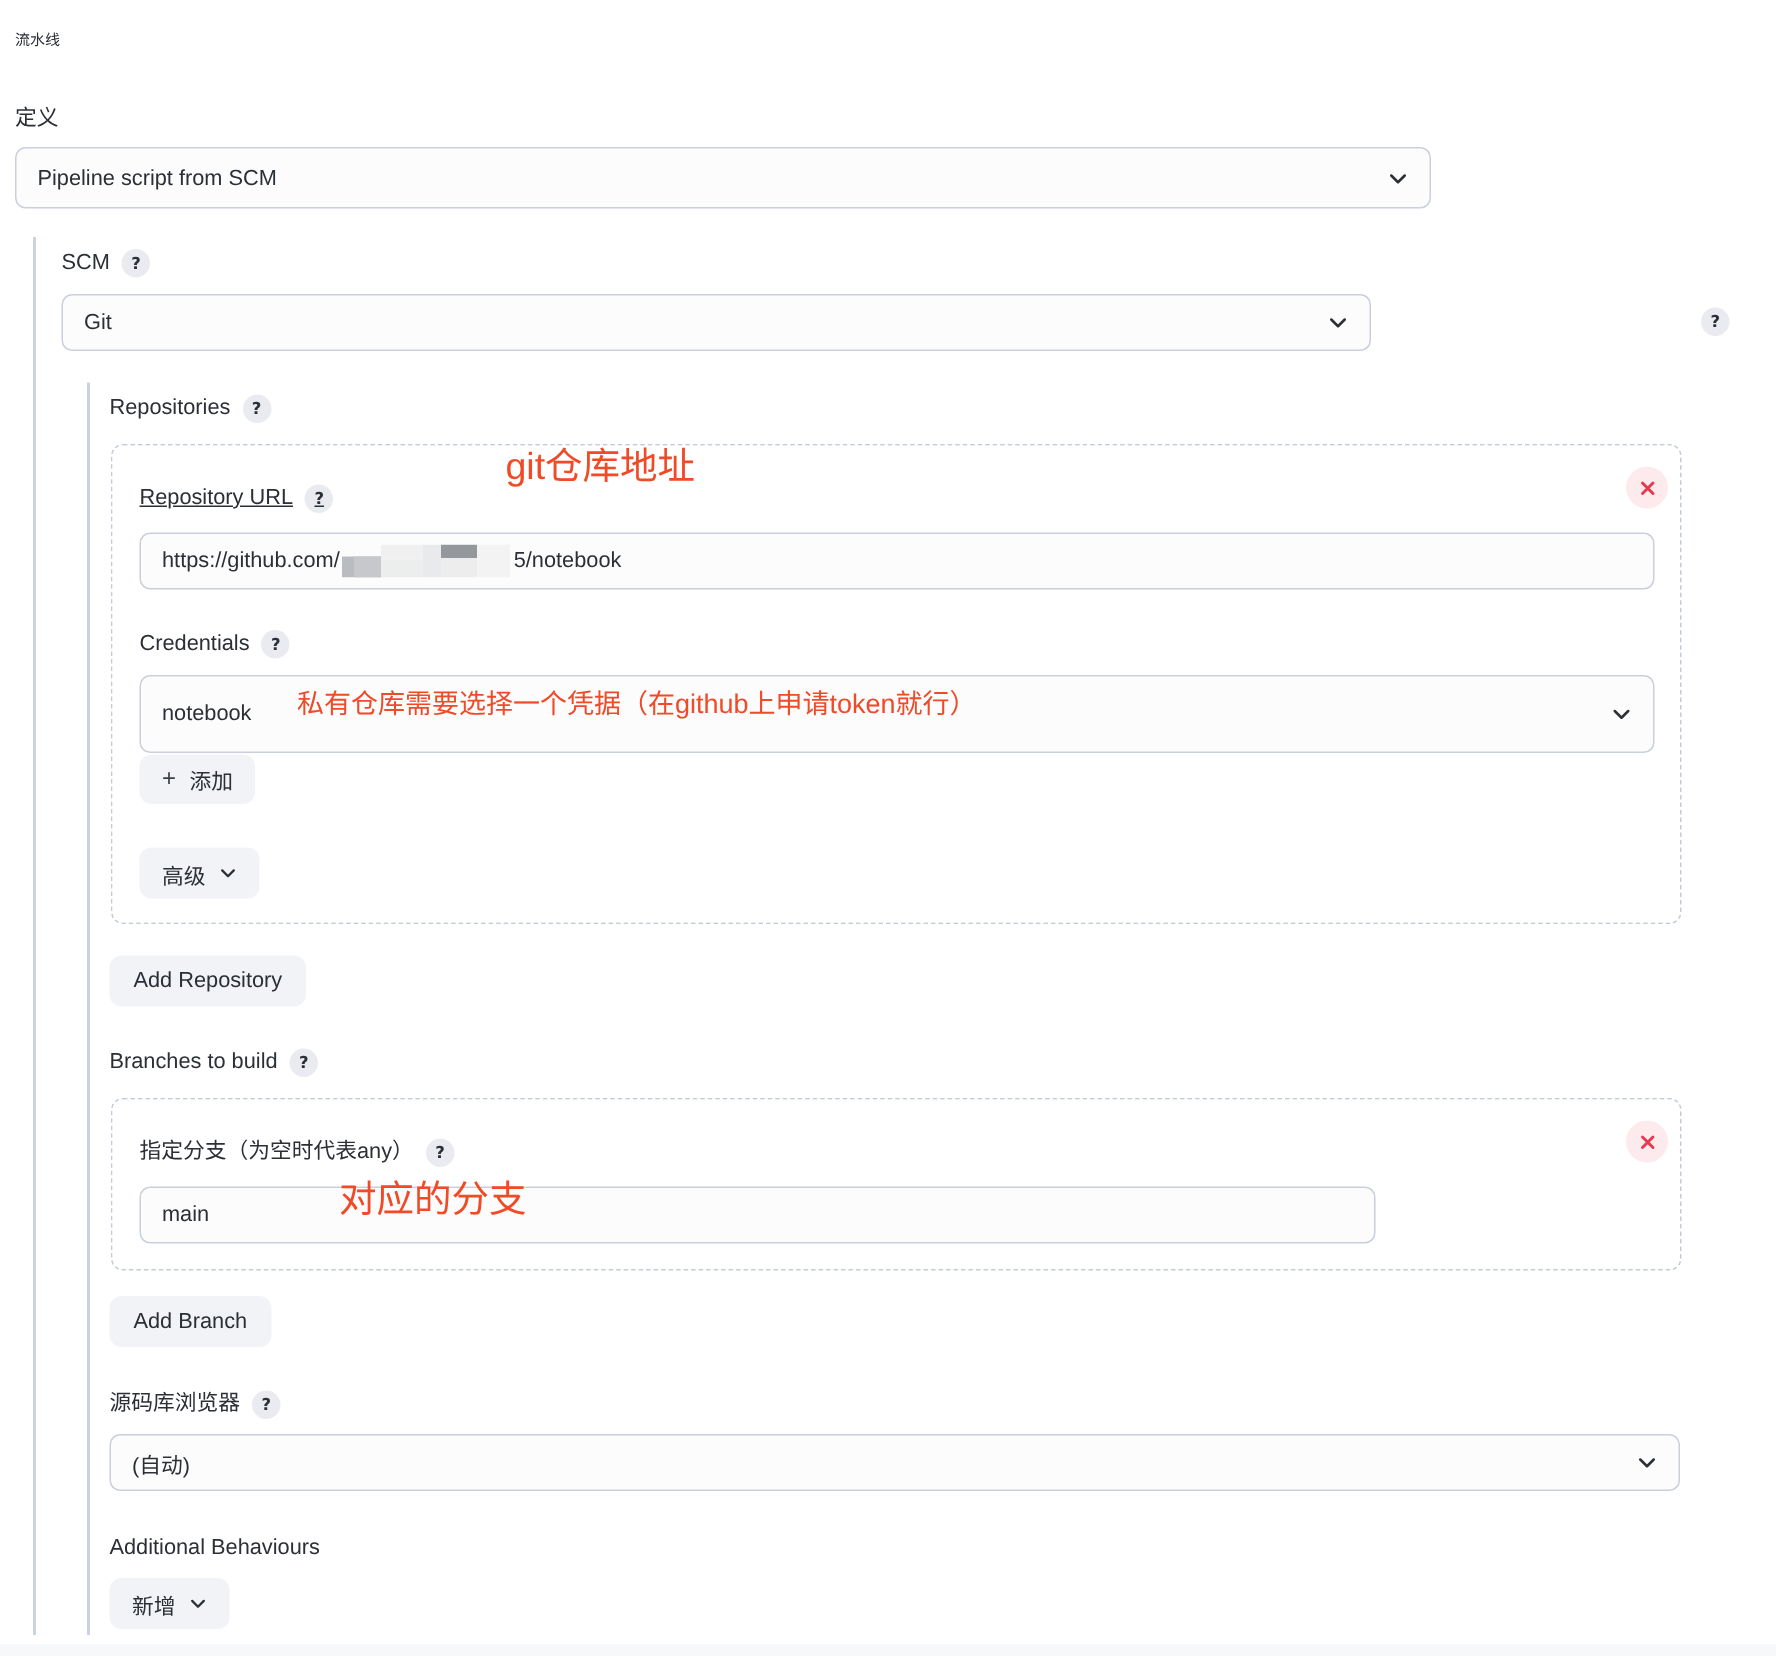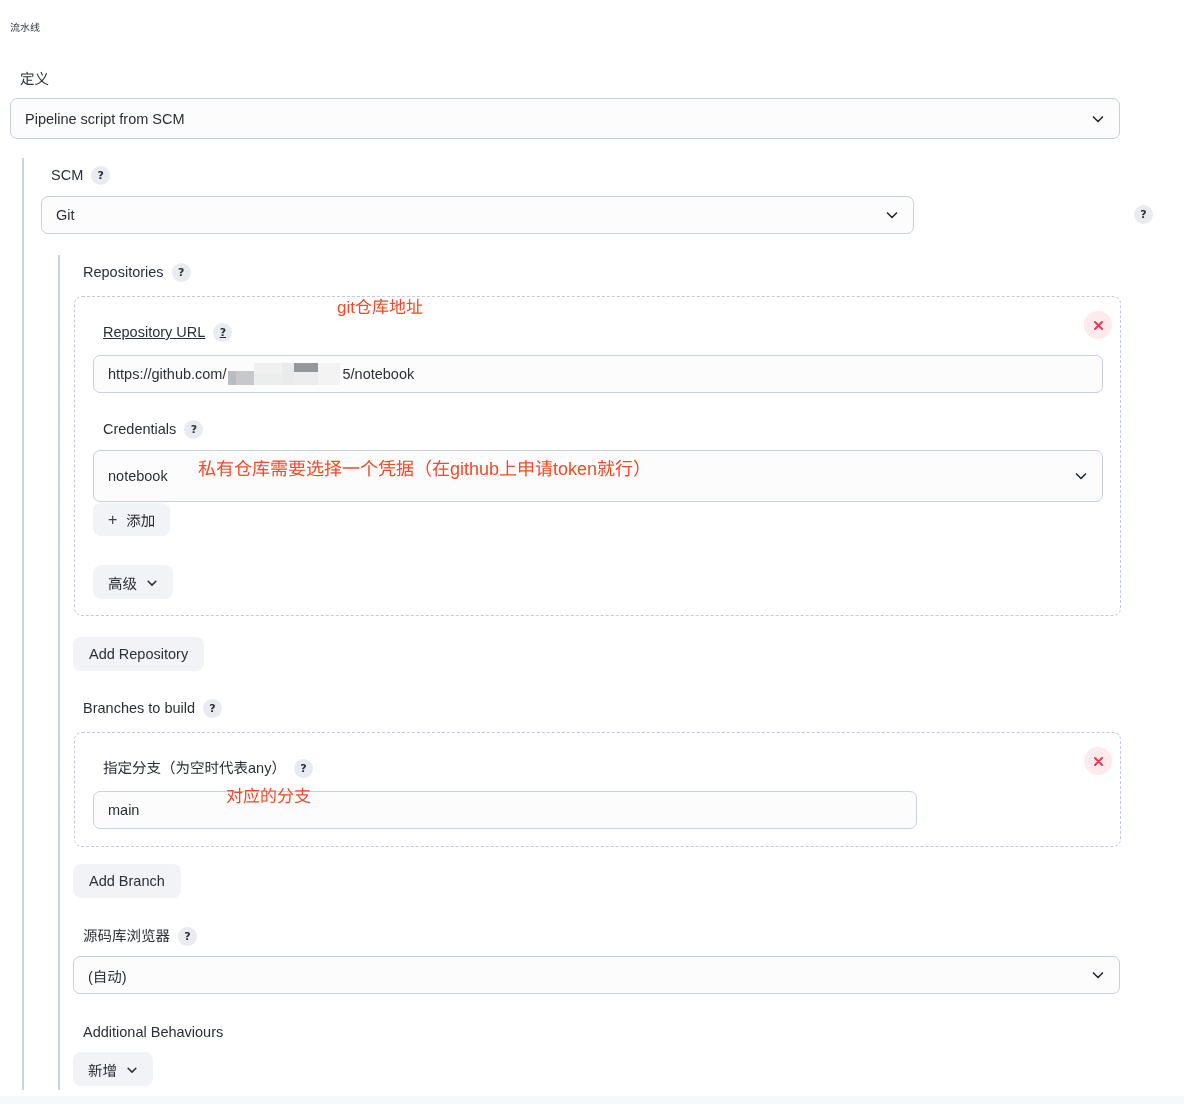--- a/index.html
+++ b/index.html
@@ -30,21 +30,20 @@
     color: #2b2f36;
     line-height: 1.3;
   }
   .field-label {
     font-size: 14.5px;
     color: #2b2f36;
     display: flex;
     align-items: flex-start;
     gap: 8px;
     line-height: 1.3;
-    margin-left: 10px;
   }
 
   
   .help-badge {
     width: 19px;
     height: 19px;
     border-radius: 50%;
     background: #e9ebf0;
     color: #2b2f36;
     font-size: 11px;
@@ -140,21 +139,21 @@
   .rail {
     position: absolute;
     width: 2px;
     background: #ccd3e0;
   }
 
   
   .anno {
     position: absolute;
     color: #f04a27;
-    font-size: 17px;
+    font-size: 25px;
     white-space: nowrap;
     line-height: 1;
     font-family: "Liberation Sans", "DejaVu Sans", sans-serif;
   }
   .anno.small { font-size: 18px; }
 
   
   .redaction {
     display: inline-block;
     width: 112px;
@@ -186,21 +185,21 @@
 
   <div class="rail" style="left:22px; top:158px; height:932px;"></div>
   <div class="rail" style="left:58px; top:255px; height:835px;"></div>
 
   <div class="section-title" style="position:absolute; left:10px; top:21px; font-size:10px;">流水线</div>
 
   <div class="field-label" style="position:absolute; left:10px; top:70px;">
     <span>定义</span>
   </div>
 
-  <div class="select-box" style="position:absolute; left:10px; top:98px; width:1110px; height:41px;">
+  <div class="select-box" style="position:absolute; left:10px; top:98px; width:944px; height:41px;">
     <span>Pipeline script from SCM</span>
     <span class="chevron">
       <svg viewBox="0 0 14 14" width="14" height="14" aria-hidden="true">
         <path d="M2.5 5 L7 9.5 L11.5 5" fill="none" stroke="#2b2f36" stroke-width="1.7" stroke-linecap="round" stroke-linejoin="round"></path>
       </svg>
     </span>
   </div>
 
   <div class="field-label" style="position:absolute; left:41px; top:166px;">
     <span>SCM</span>

